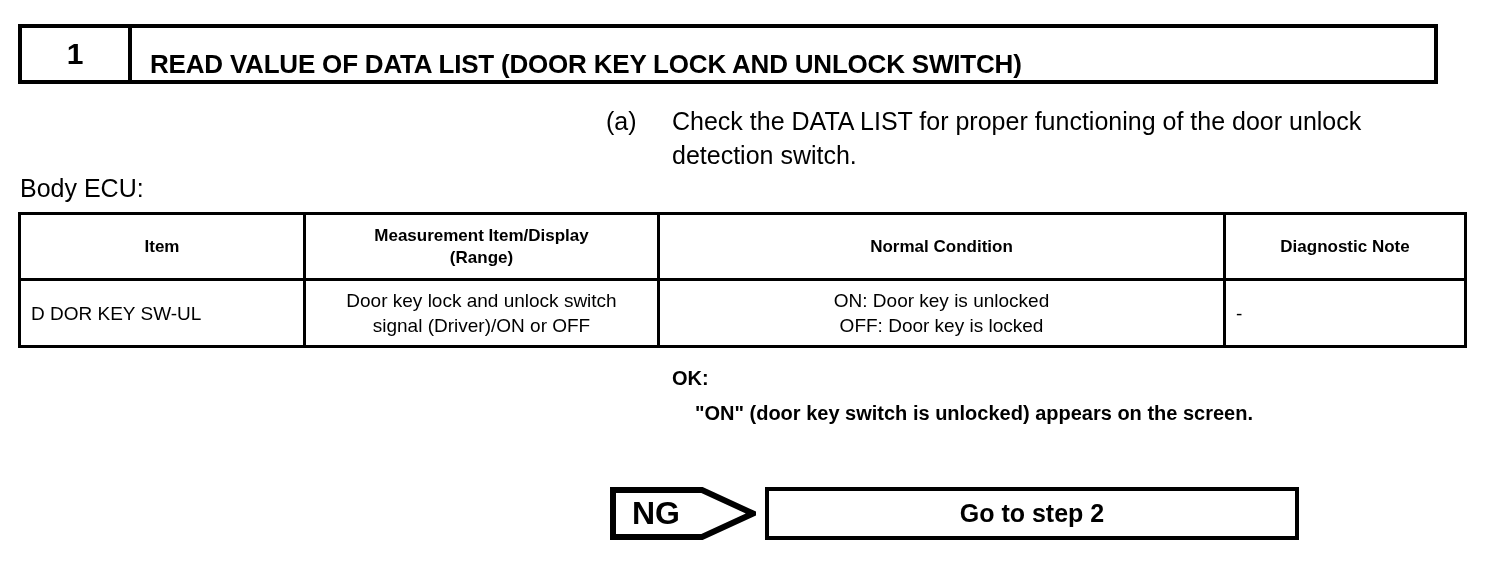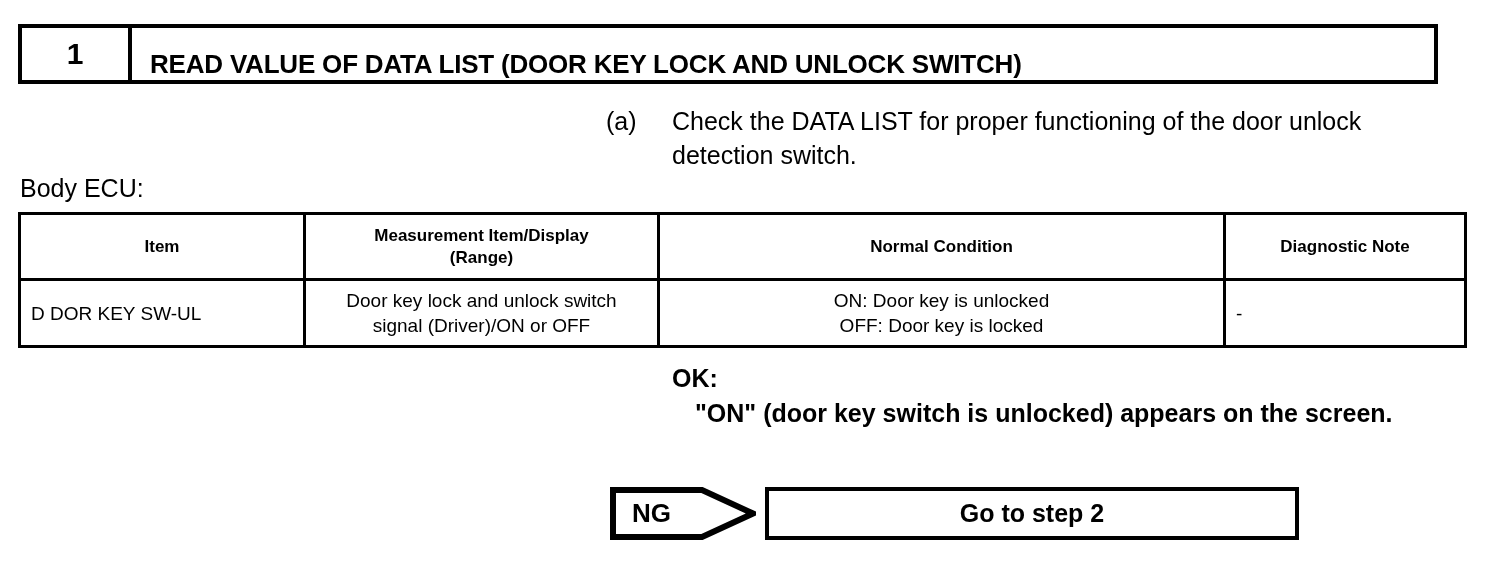--- a/index.html
+++ b/index.html
@@ -117,21 +117,21 @@
 
   .cell-center { text-align: left; }
   .cell-left   { text-align: center; }
 
   
   .ok-block {
     position: absolute;
     left: 672px;
     top: 362px;
     width: 770px;
-    font-size: 25px;
+    font-size: 20px;
     font-weight: bold;
     line-height: 33px;
   }
   .ok-label {
     margin-bottom: 2px;
   }
   .ok-text {
     padding-left: 23px;
   }
 
@@ -151,21 +151,21 @@
   .ng-tag svg {
     display: block;
   }
   .ng-label {
     position: absolute;
     left: 22px;
     top: 0px;
     height: 53px;
     display: flex;
     align-items: center;
-    font-size: 26px;
+    font-size: 32px;
     font-weight: bold;
   }
   .goto-box {
     position: absolute;
     left: 155px;
     top: 0px;
     width: 534px;
     height: 53px;
     border: 4px solid #000;
     box-sizing: border-box;

